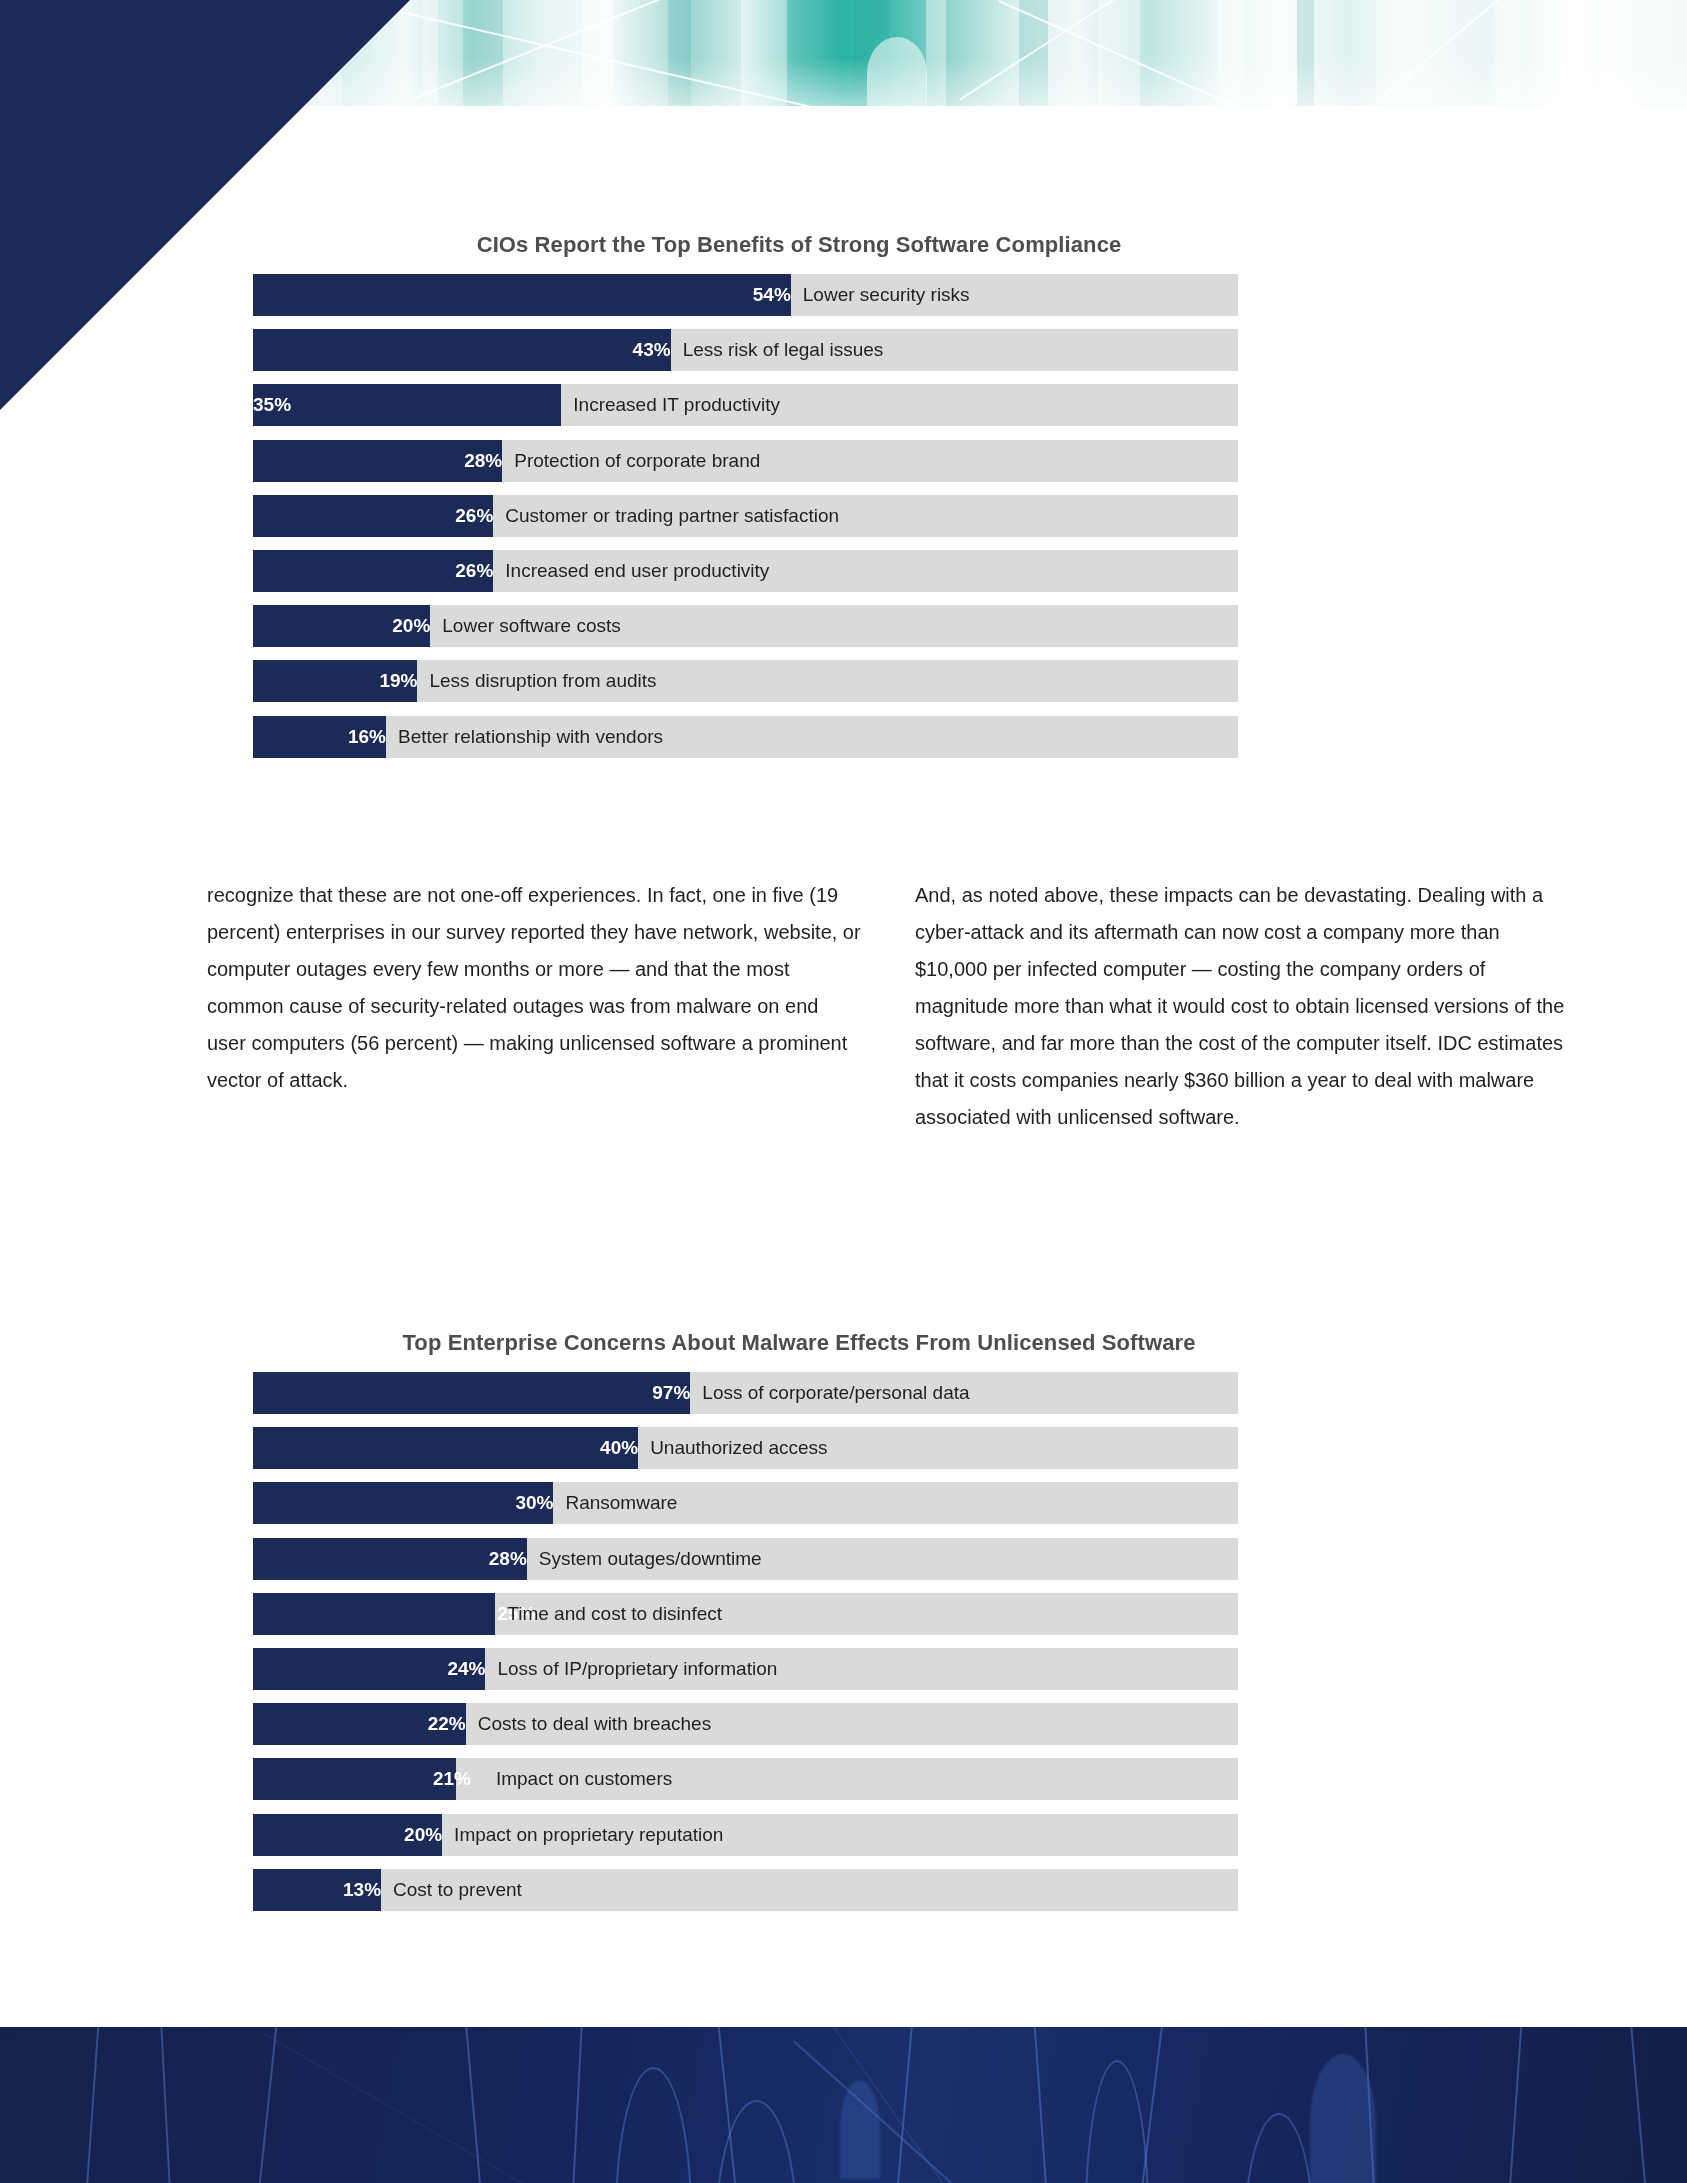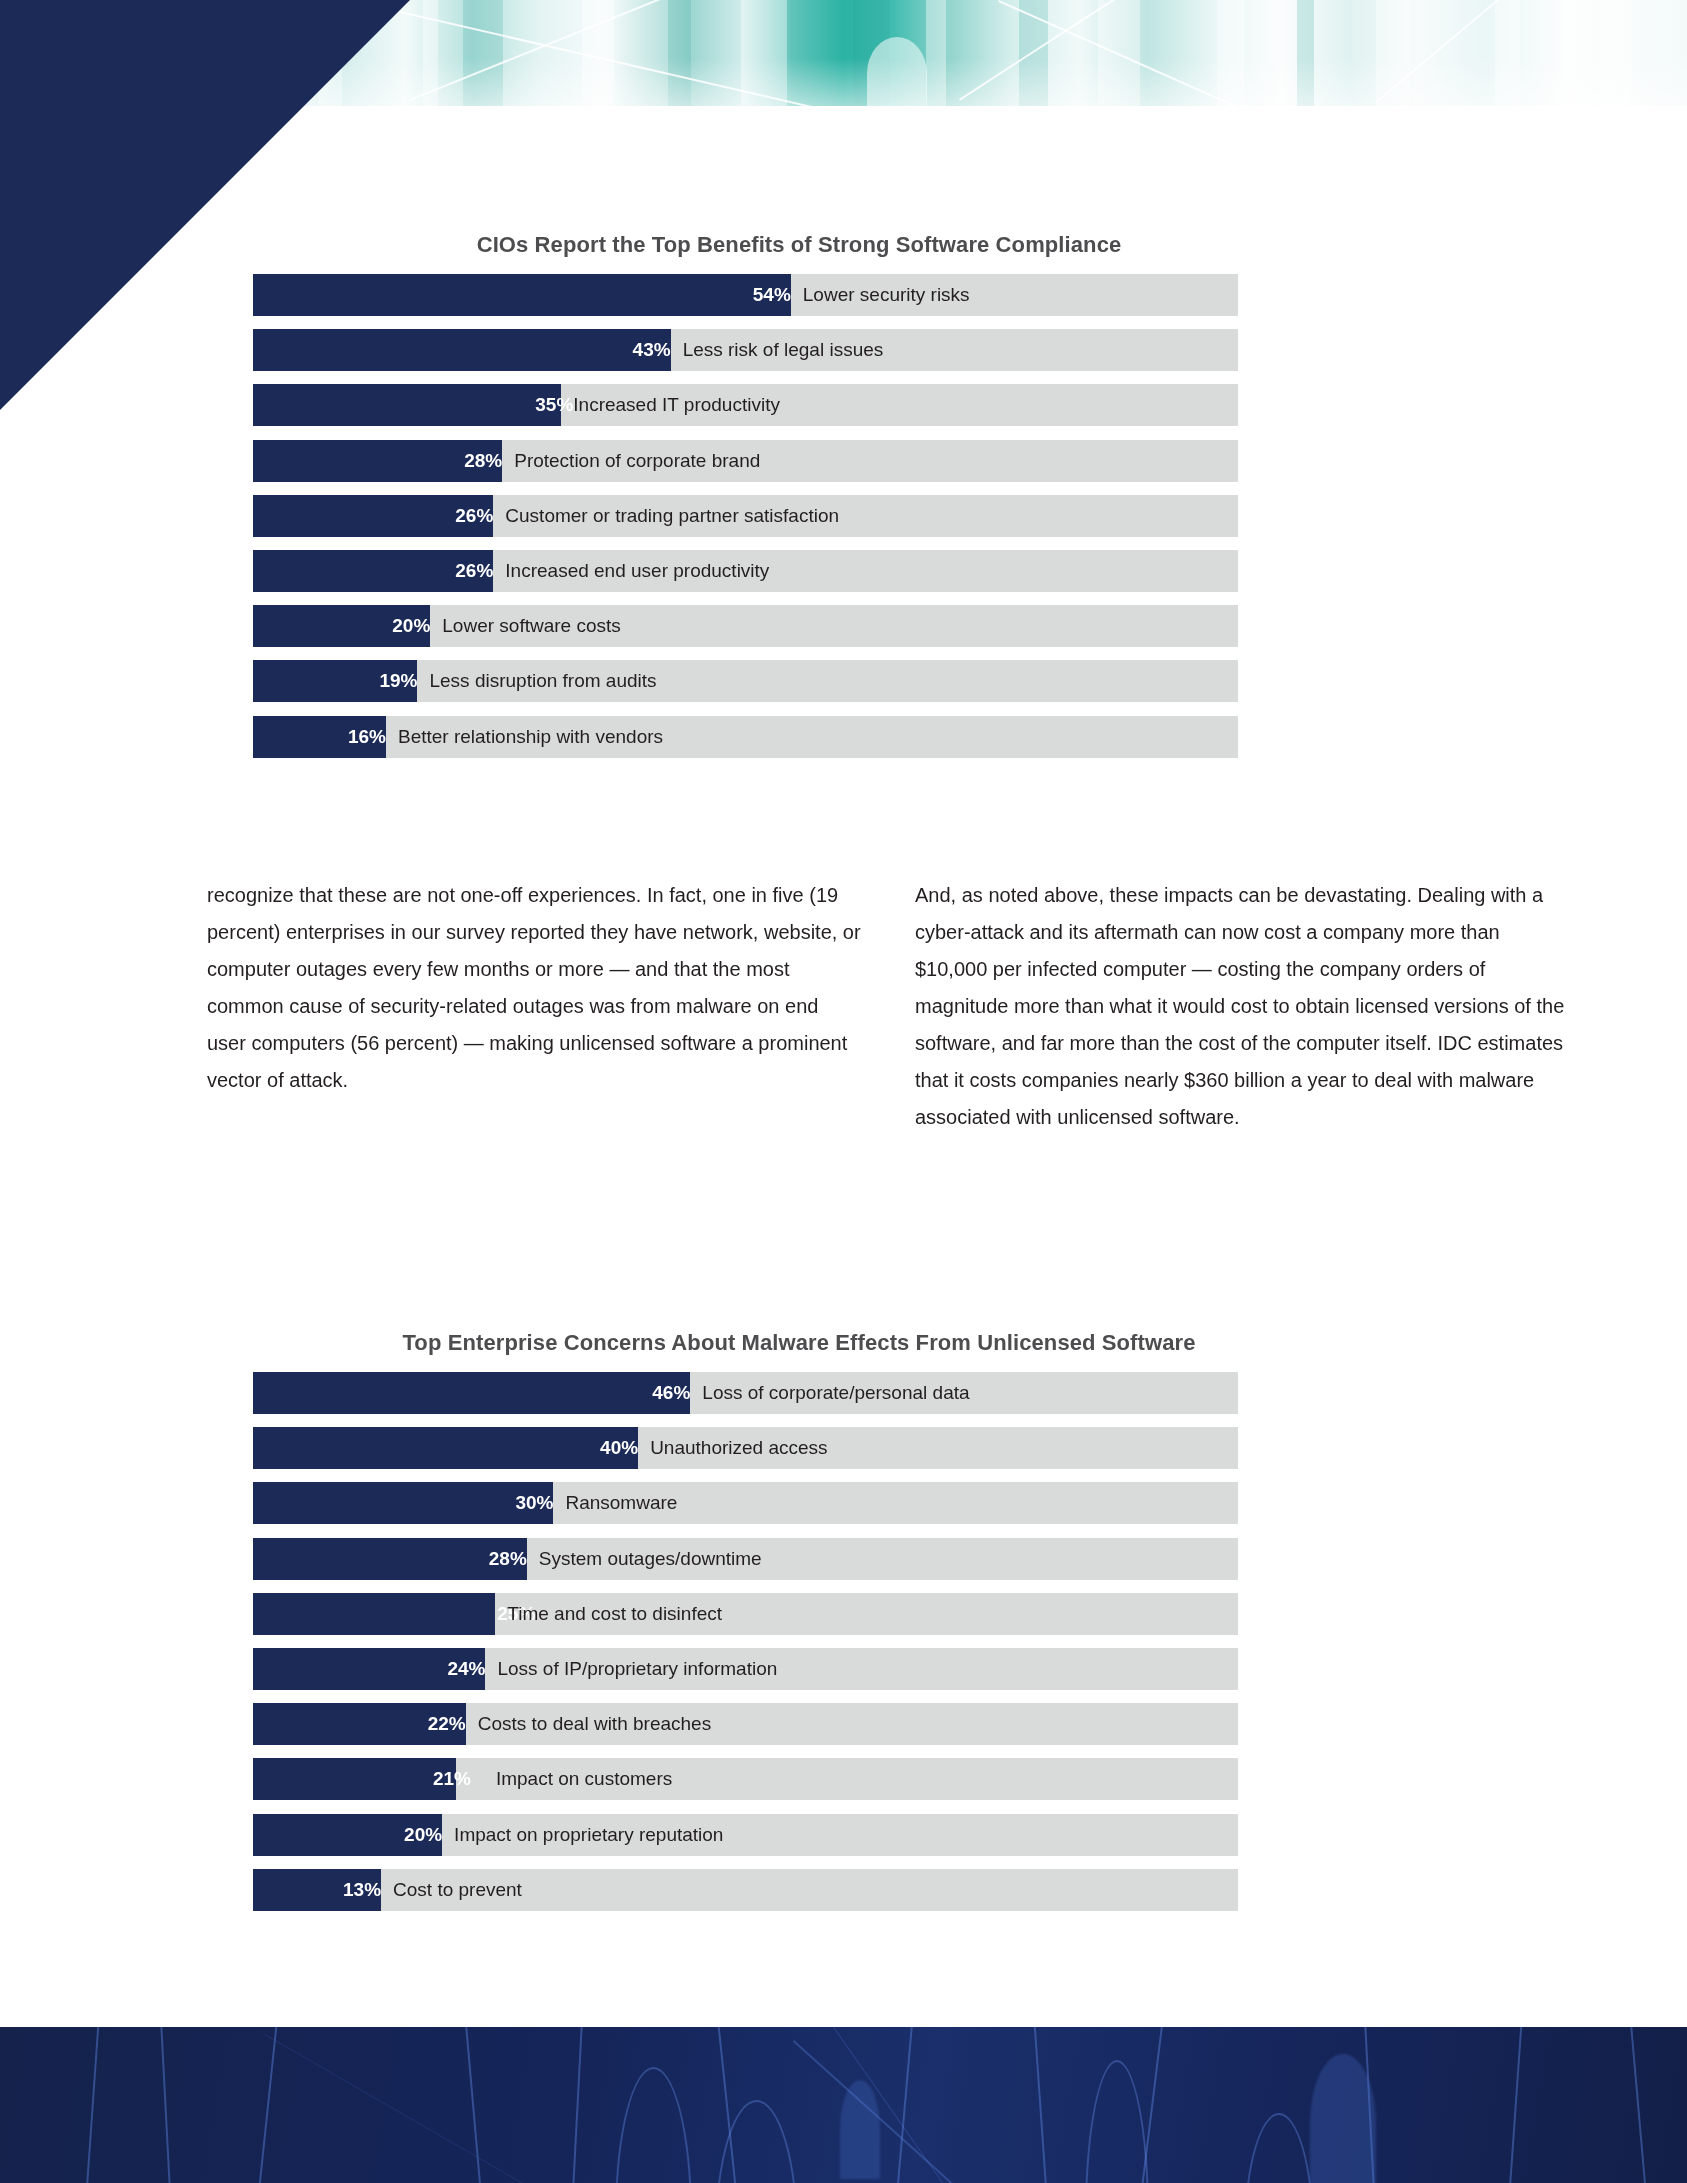--- a/index.html
+++ b/index.html
@@ -269,21 +269,21 @@
         <div class="bar-row">
           <div class="bar-track">
             <div class="bar-fill" style="width: 42.4%;"></div>
             <span class="bar-value" style="right: auto; left: 0px; width: 42.4%; text-align: right;">43%</span>
             <span class="bar-label" style="left: 42.4%;">Less risk of legal issues</span>
           </div>
         </div>
         <div class="bar-row">
           <div class="bar-track">
             <div class="bar-fill" style="width: 31.3%;"></div>
-            <span class="bar-value" style="right: auto; left: 12px; width: 31.3%; text-align: right;">35%</span>
+            <span class="bar-value" style="right: auto; left: 0px; width: 31.3%; ">35%</span>
             <span class="bar-label" style="left: 31.3%;">Increased IT productivity</span>
           </div>
         </div>
         <div class="bar-row">
           <div class="bar-track">
             <div class="bar-fill" style="width: 25.3%;"></div>
             <span class="bar-value" style="right: auto; left: 0px; width: 25.3%; text-align: right;">28%</span>
             <span class="bar-label" style="left: 25.3%;">Protection of corporate brand</span>
           </div>
         </div>
@@ -333,21 +333,21 @@
       <p>And, as noted above, these impacts can be devastating. Dealing with a cyber-attack and its aftermath can now cost a company more than $10,000 per infected computer — costing the company orders of magnitude more than what it would cost to obtain licensed versions of the software, and far more than the cost of the computer itself. IDC estimates that it costs companies nearly $360 billion a year to deal with malware associated with unlicensed software.</p>
     </div>
   </div>
 
   <div class="chart-block" style="top:1330px;">
     <div class="chart-title">Top Enterprise Concerns About Malware Effects From Unlicensed Software</div>
     <div class="bars" id="bars-2">
         <div class="bar-row">
           <div class="bar-track">
             <div class="bar-fill" style="width: 44.4%;"></div>
-            <span class="bar-value" style="right: auto; left: 0px; width: 44.4%; text-align: right;">46%</span>
+            <span class="bar-value" style="right: auto; left: 0px; width: 44.4%; text-align: right;">97%</span>
             <span class="bar-label" style="left: 44.4%;">Loss of corporate/personal data</span>
           </div>
         </div>
         <div class="bar-row">
           <div class="bar-track">
             <div class="bar-fill" style="width: 39.1%;"></div>
             <span class="bar-value" style="right: auto; left: 0px; width: 39.1%; text-align: right;">40%</span>
             <span class="bar-label" style="left: 39.1%;">Unauthorized access</span>
           </div>
         </div>

